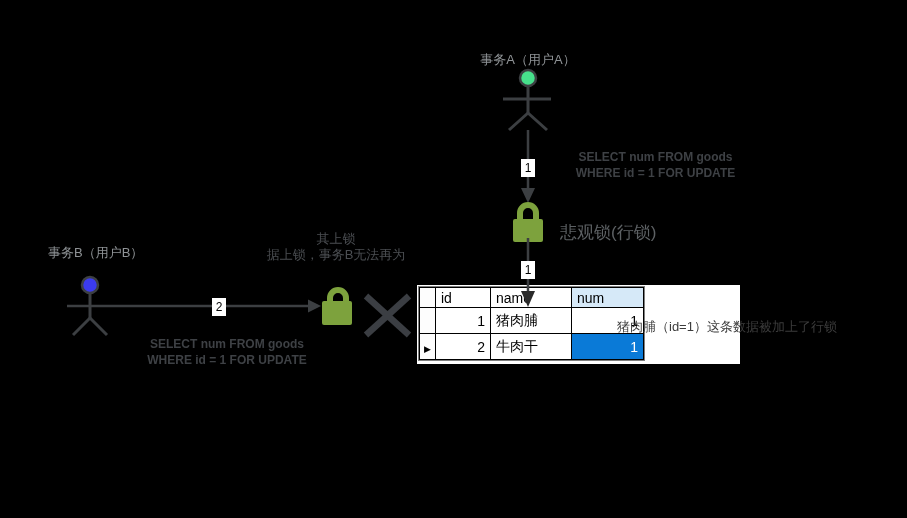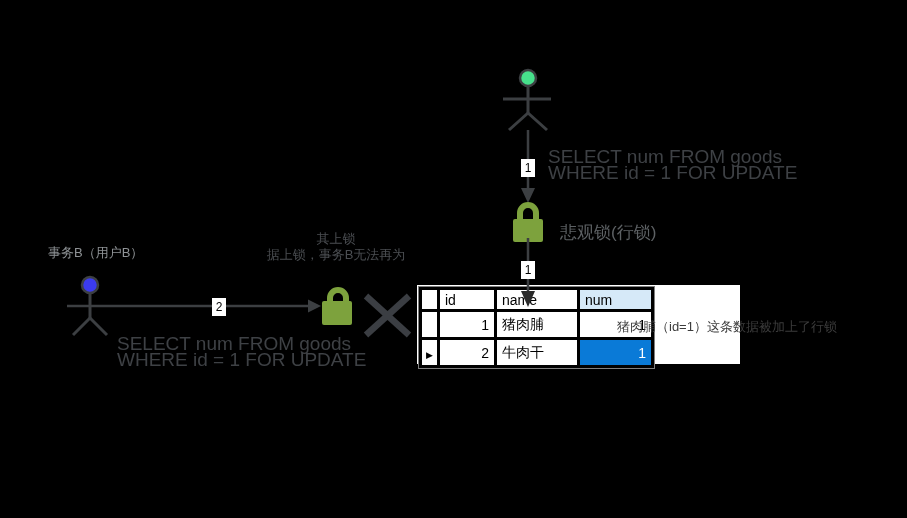--- a/index.html
+++ b/index.html
@@ -1,29 +1,29 @@
 <!DOCTYPE html>
 <html><head>
 <meta charset="utf-8">
 <style>
   html,body{margin:0;padding:0;background:#000;}
   #canvas{position:relative;width:907px;height:518px;background:#000;overflow:hidden;
           font-family:"Liberation Sans","DejaVu Sans",sans-serif;}
   .abs{position:absolute;}
   .txt{color:#8f9396;font-size:13px;white-space:nowrap;}
-  .dimtxt{color:#3e4145;font-size:19px;white-space:nowrap;}
+  .dimtxt{color:#3e4145;font-size:12px;white-space:nowrap;font-weight:bold;}
   .center{text-align:center;}
   svg.overlay{position:absolute;left:0;top:0;z-index:2;}
   .numbox{position:absolute;z-index:3;background:#ffffff;color:#000;font-size:12px;
           width:14px;height:18px;line-height:18px;text-align:center;}
   
   #panel{left:417px;top:285px;width:323px;height:79px;background:#ffffff;z-index:1;}
   table.grid{border-collapse:collapse;margin:2px 0 0 2px;font-size:14px;color:#000;
              font-family:"Liberation Sans","DejaVu Sans",sans-serif;}
-  table.grid td,table.grid th{border:3px solid #000000;padding:0 5px;height:25px;
+  table.grid td,table.grid th{border:1px solid #000000;padding:0 5px;height:25px;
              font-weight:normal;text-align:left;background:#fff;white-space:nowrap;}
   table.grid tr.hdr th{height:19px;}
   table.grid .sel{width:15px;min-width:15px;padding:0;background:#fdfdfd;text-align:center;}
   table.grid .c-id{width:44px;min-width:44px;}
   table.grid .c-name{width:70px;min-width:70px;}
   table.grid .c-num{width:61px;min-width:61px;}
   table.grid .num-hdr{background:#d6e9f8;margin-left:45px;}
   table.grid .r{text-align:right;}
   table.grid td.selected{background:#0a7ad7;color:#fff;}
   table.grid{outline:1px solid #7f7f7f;}
@@ -101,20 +101,21 @@
       <path d="M330,303 v-5 a8,8 0 0 1 16,0 v5" stroke="#7da23d" stroke-width="6" fill="none"></path>
       <rect x="322" y="301" width="30" height="24" rx="2" fill="#7da23d"></rect>
     </g>
 
     <g stroke="#3b3e43" stroke-width="6.5">
       <line x1="366" y1="296" x2="409" y2="335"></line>
       <line x1="409" y1="296" x2="366" y2="335"></line>
     </g>
   </svg>
 
+  <div class="abs txt center z3" style="left:455px;top:51px;width:146px;">事务A（用户A）</div>
 
   <div class="abs dimtxt center z3" style="left:548px;top:149px;width:215px;line-height:16px;">
     <div>SELECT num FROM goods</div>
     <div>WHERE id = 1 FOR UPDATE</div>
   </div>
 
   <div class="numbox" style="left:521px;top:159px;">1</div>
 
   <div class="abs z3" style="left:560px;top:221px;font-size:17px;color:#5d6164;white-space:nowrap;">悲观锁(行锁)</div>
 

